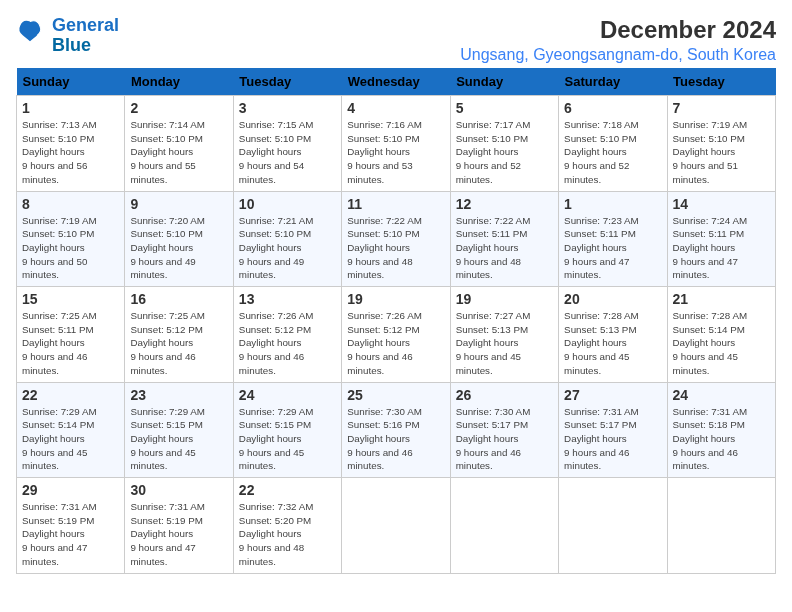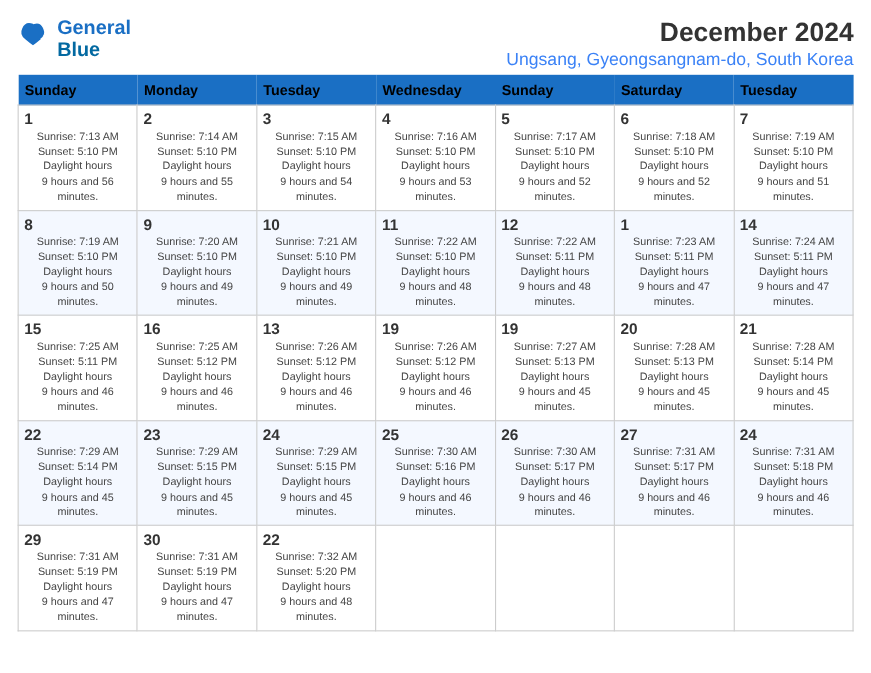--- a/index.html
+++ b/index.html
@@ -71,21 +71,20 @@
       font-size: 14px;
       font-weight: bold;
       color: #333;
       display: block;
       margin-bottom: 2px;
     }
     .day-info {
       font-size: 9.8px;
       color: #444;
       line-height: 1.4;
-      text-align: center;
     }
     .empty-cell {
       background: #f9f9f9;
     }
     tr:nth-child(odd) td { background-color: #ffffff; }
     tr:nth-child(even) td { background-color: #f4f8ff; }
     thead tr th { background-color: #1a6fc4; }
   </style>
 </head>
 <body>

